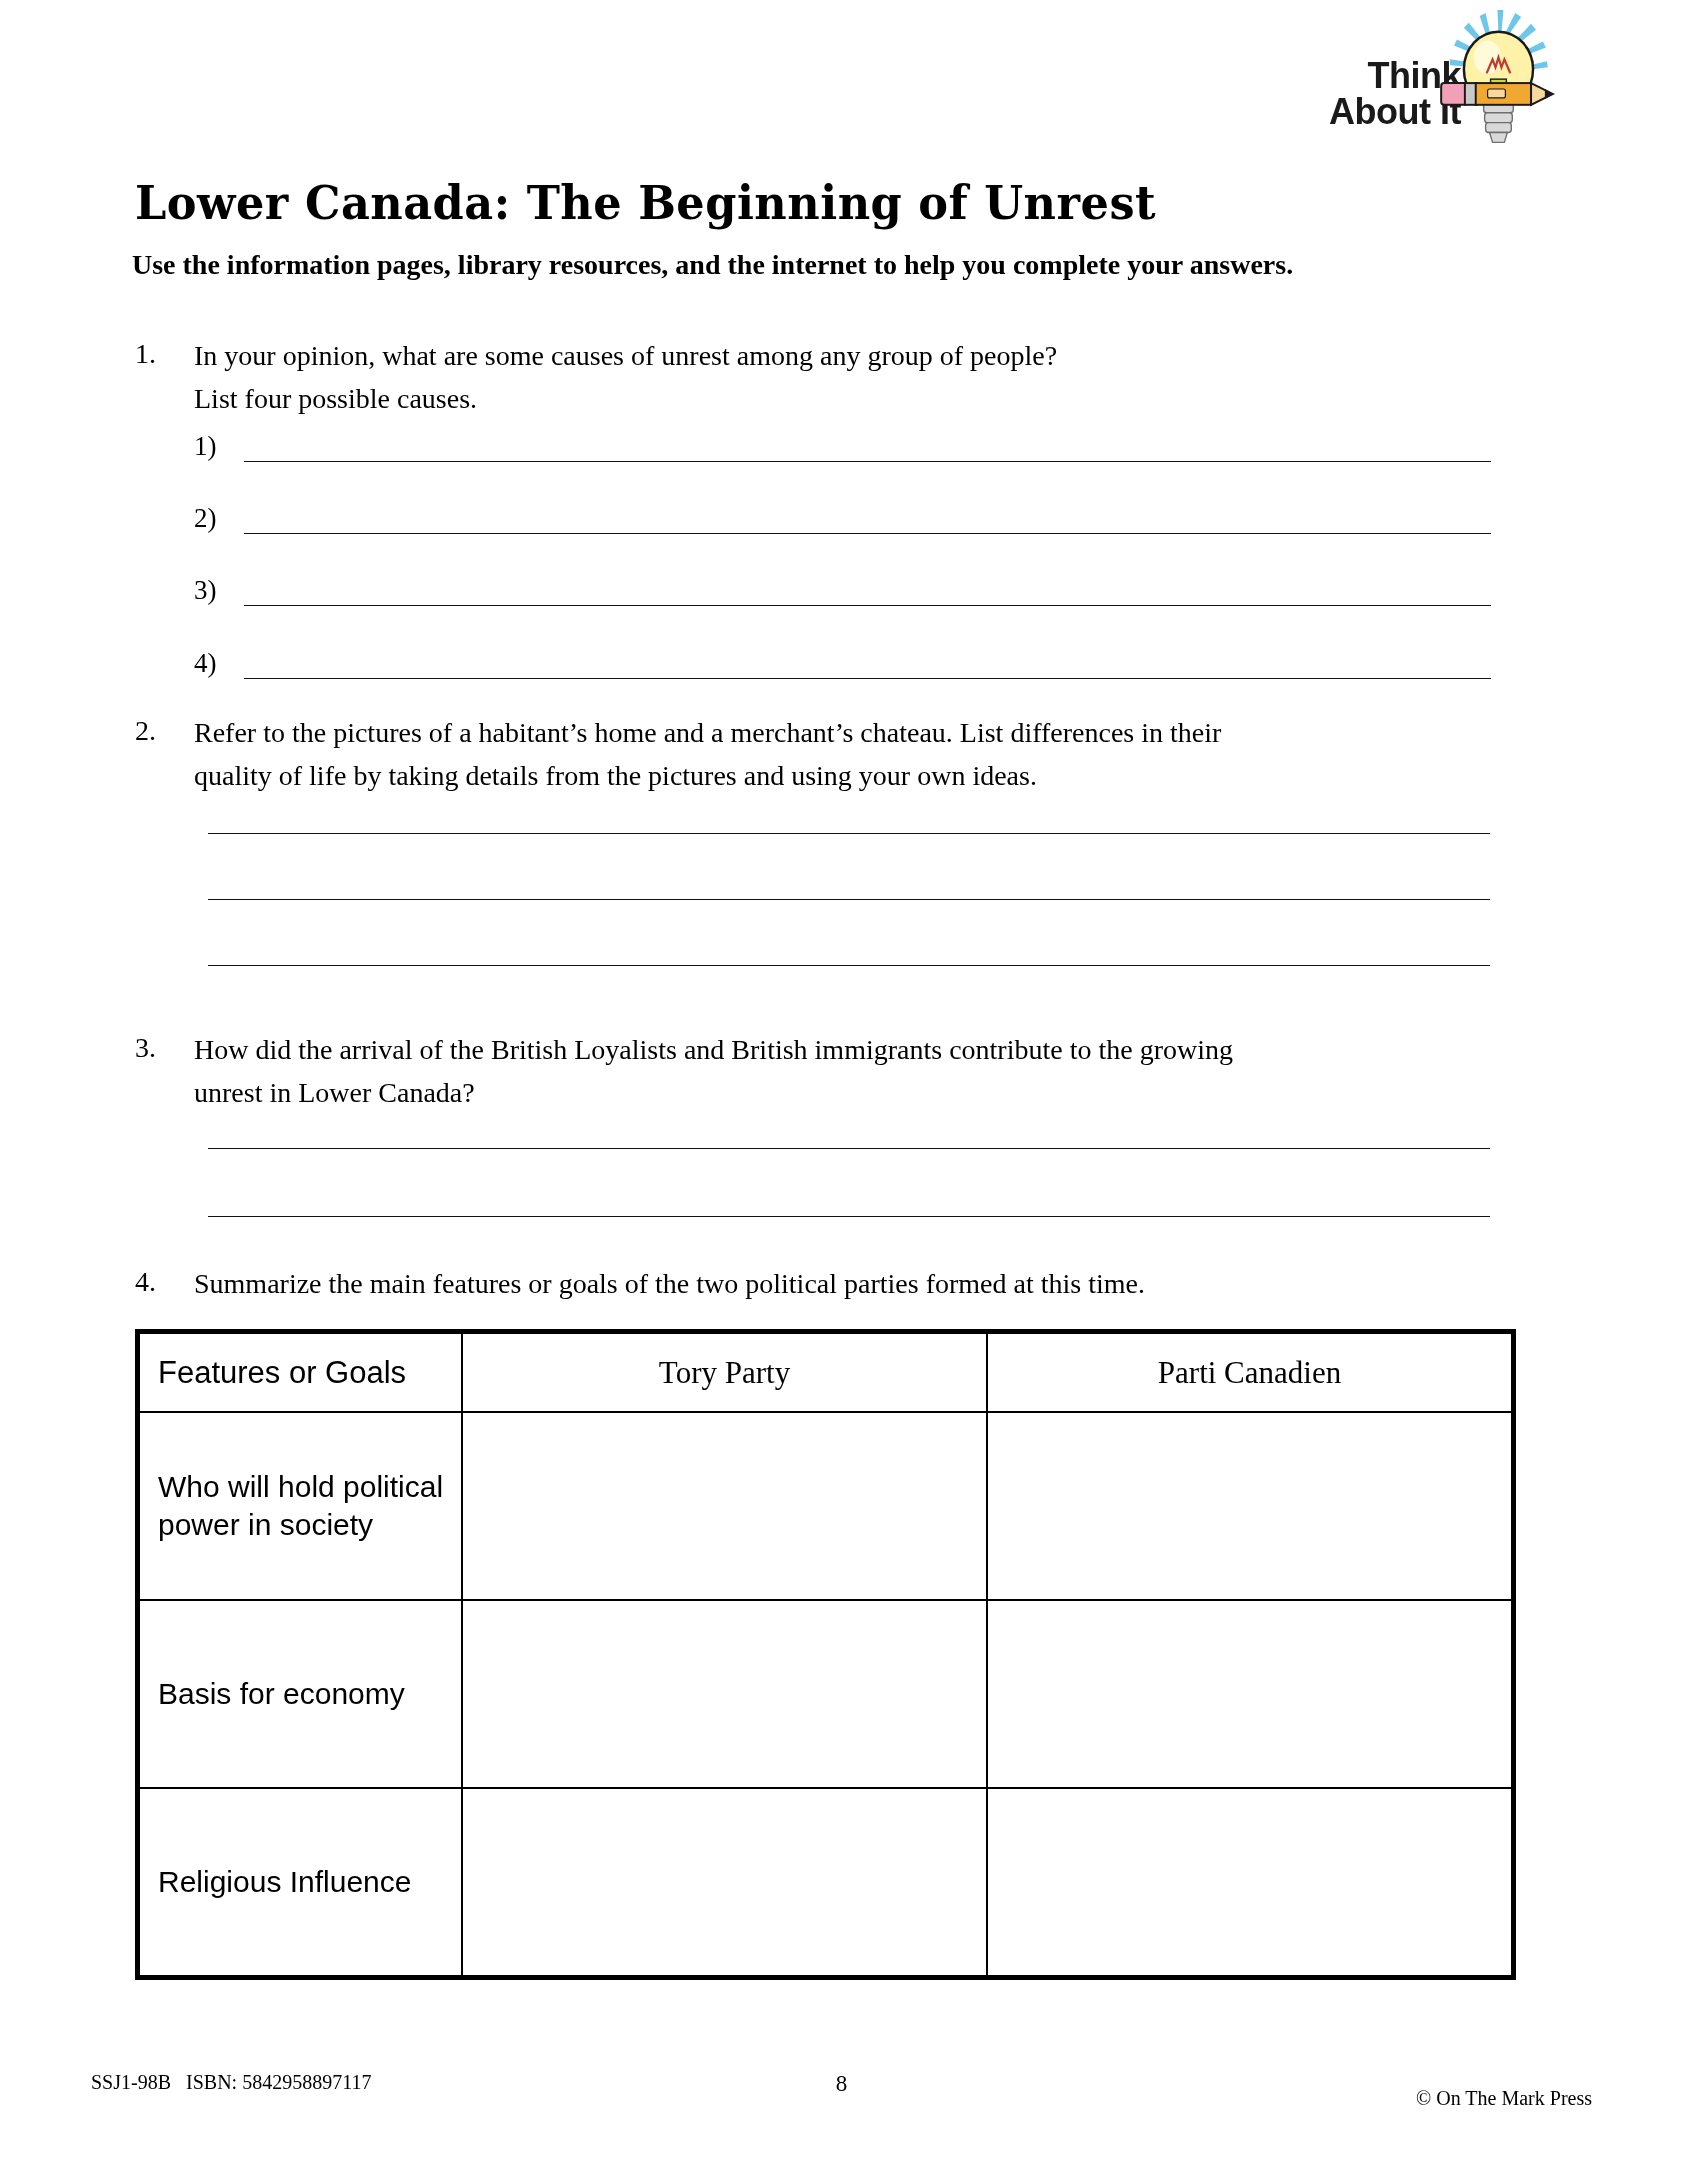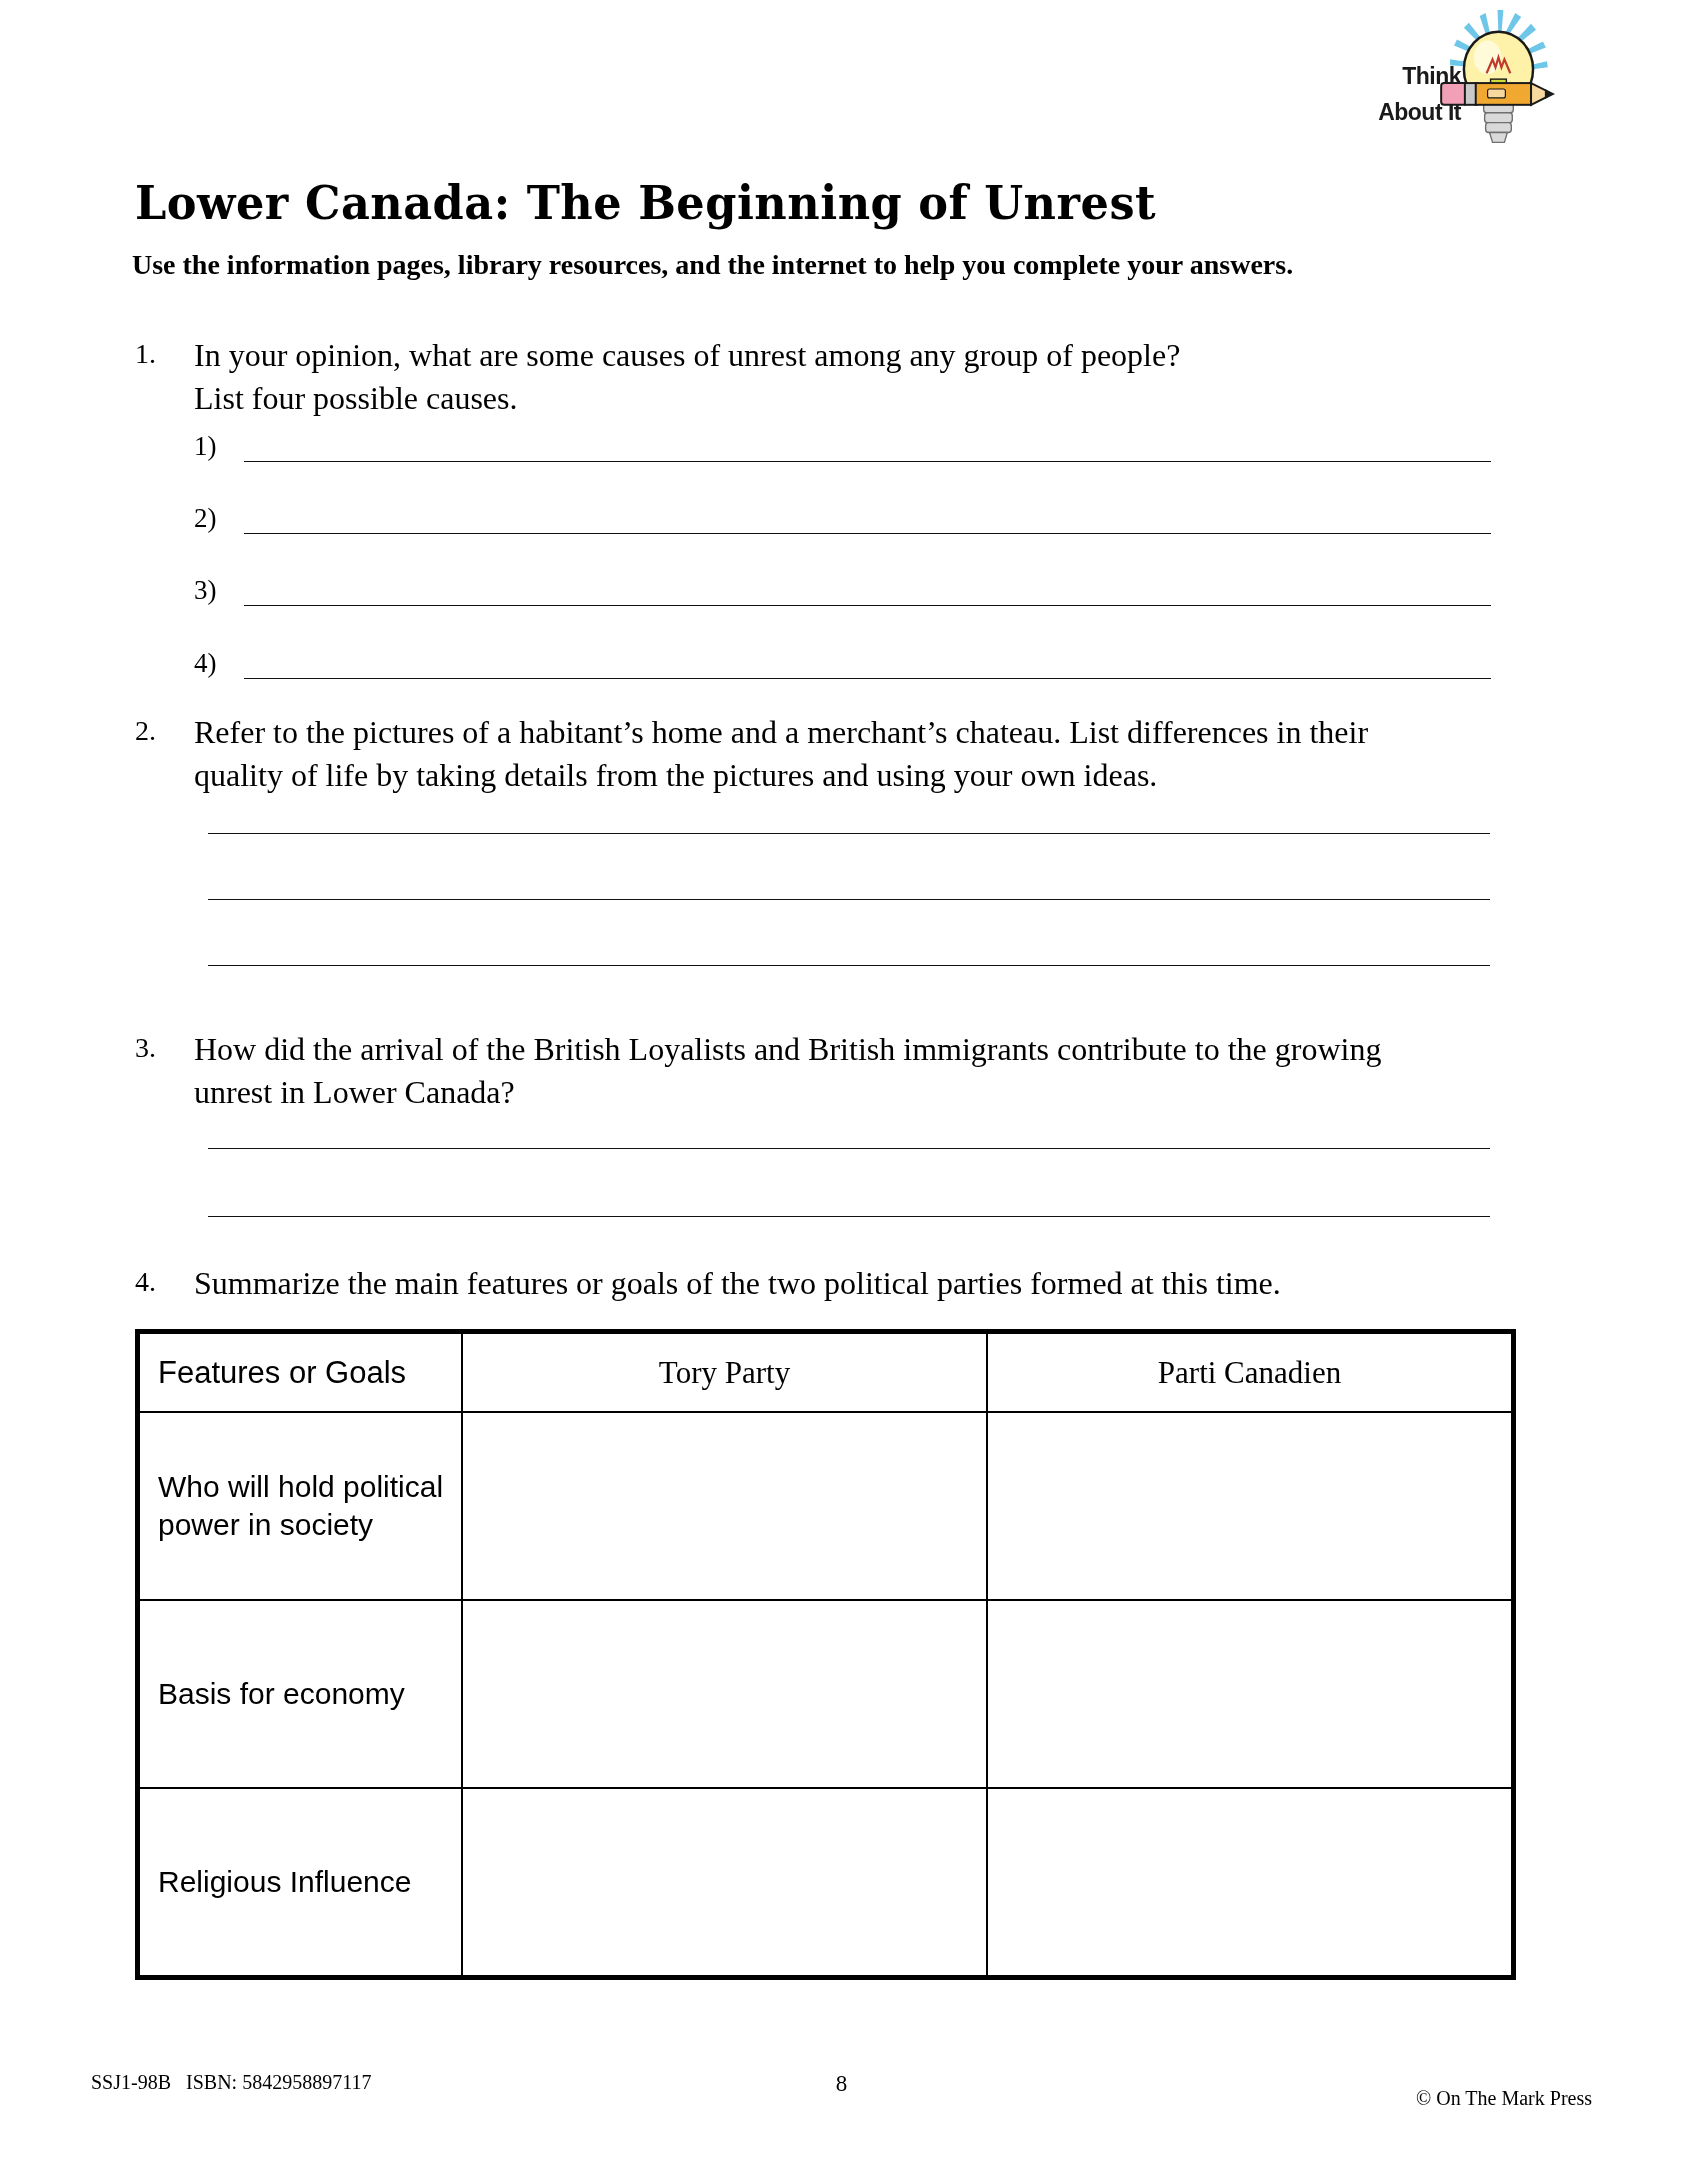--- a/index.html
+++ b/index.html
@@ -24,21 +24,21 @@
     width: 267px;
     height: 163px;
   }
   #logo .logo-text {
     position: absolute;
     left: 16px;
     top: 50px;
     width: 158px;
     font-family: "Liberation Sans", sans-serif;
     font-weight: bold;
-    font-size: 23px;
+    font-size: 36px;
     line-height: 36px;
     letter-spacing: -0.5px;
     text-align: right;
     color: #1a1a1a;
   }
   #logo svg {
     position: absolute;
     left: 149px;
     top: 0px;
   }
@@ -74,21 +74,21 @@
     left: 0;
     top: 0;
     width: 51px;
     font-size: 28px;
     line-height: 40px;
   }
   .q-text {
     position: absolute;
     left: 59px;
     top: 0;
-    font-size: 32px;
+    font-size: 28px;
     line-height: 43px;
     white-space: pre-line;
   }
 
   
   .sub-item {
     position: absolute;
     height: 44px;
   }
   .sub-label {

